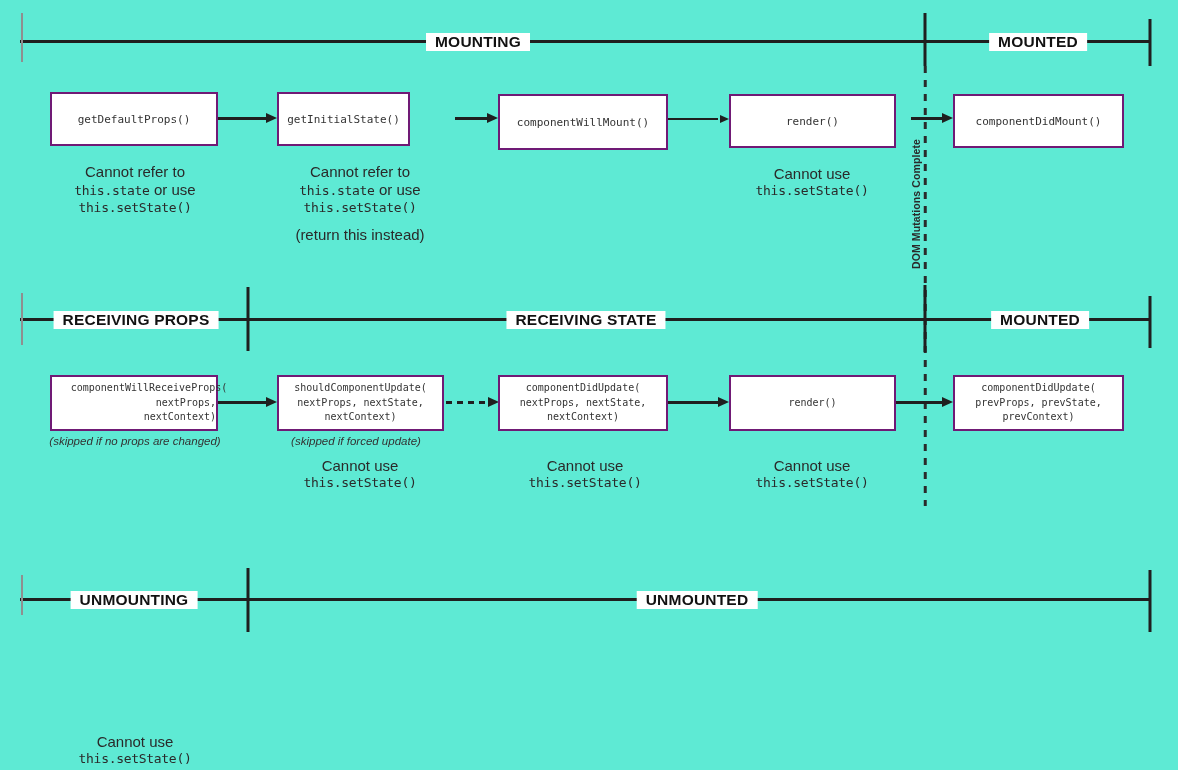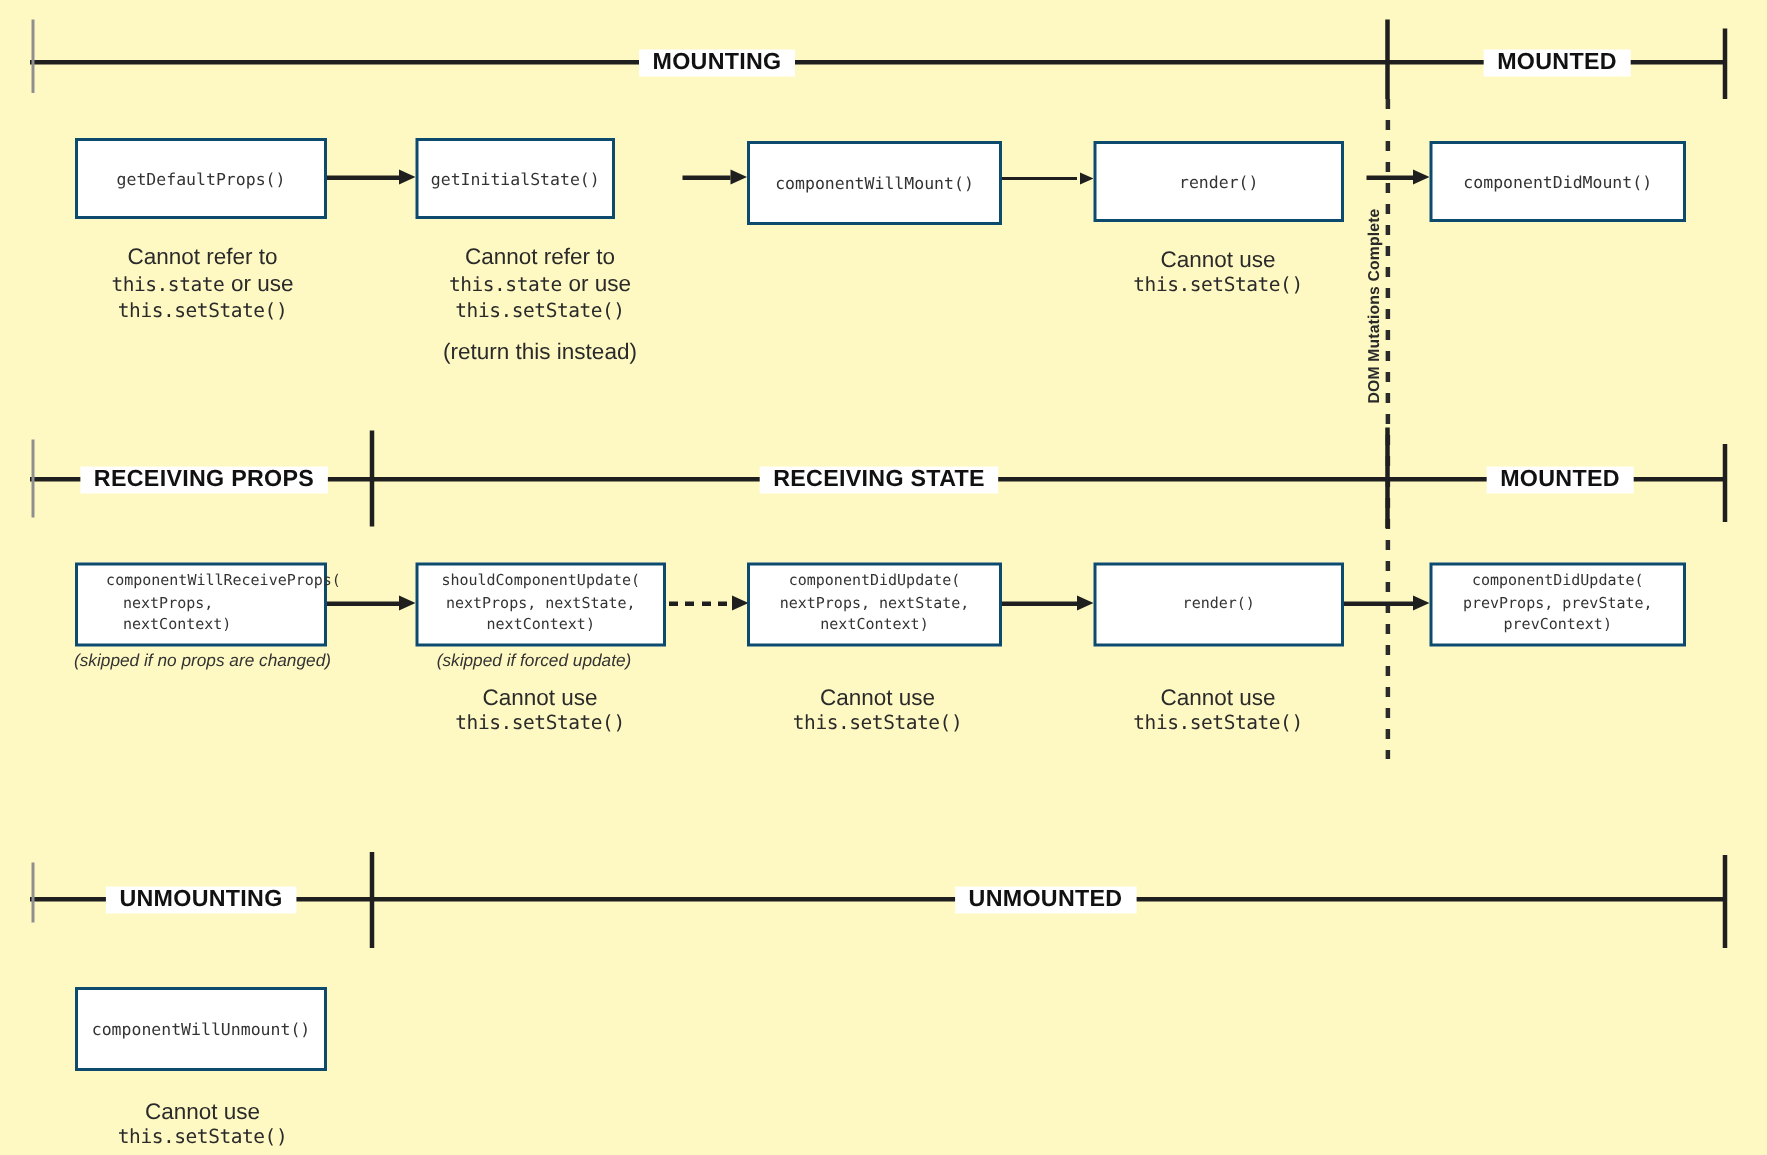--- a/index.html
+++ b/index.html
@@ -1,33 +1,33 @@
 <!DOCTYPE html>
 <html><head>
 <meta charset="utf-8">
 <style>
   html,body{margin:0;padding:0;background:#ffffff;}
   .canvas{
-    position:relative;width:1178px;height:770px;background:#fef9c3;overflow:hidden;
+    position:relative;width:1178px;height:770px;background:#5eead4;overflow:hidden;
     font-family:"Liberation Sans",sans-serif;color:#222;
   }
   
   .tl-line{position:absolute;height:3px;background:#1f1f1f;}
   .tl-tick{position:absolute;width:3px;background:#1f1f1f;transform:translateX(-50%);}
   .tl-tick--soft{background:#8f8f8f;width:2px;}
   .tl-label{
     position:absolute;transform:translate(-50%,-50%);background:#ffffff;
     padding:0 9px;font-weight:bold;font-size:15.5px;letter-spacing:.2px;
     white-space:nowrap;color:#111;
   }
   
   .lifebox{
-    position:absolute;box-sizing:border-box;border:2px solid #0c4a6e;background:#ffffff;
+    position:absolute;box-sizing:border-box;border:2px solid #701a75;background:#ffffff;
     display:flex;flex-direction:column;align-items:center;justify-content:center;
-    font-family:"DejaVu Sans Mono",monospace;color:#333;text-align:left;
+    font-family:"DejaVu Sans Mono",monospace;color:#333;text-align:right;
   }
   .lifebox--lg{font-size:11px;}
   .lifebox--sm{font-size:10px;line-height:1.45;}
   
   .arrow{position:absolute;height:2.5px;background:#1f1f1f;}
   .arrow::after{
     content:"";position:absolute;right:-11px;top:50%;transform:translateY(-50%);
     border-left:11px solid #1f1f1f;border-top:5px solid transparent;border-bottom:5px solid transparent;
   }
   .arrow--thin{height:1.5px;}
@@ -159,21 +159,18 @@
 
   <div>
     <div class="tl-line" style="left:20px;top:598px;width:1131px;"></div>
     <div class="tl-tick tl-tick--soft" style="left:22px;top:575px;height:40px;"></div>
     <div class="tl-tick" style="left:248px;top:568px;height:64px;"></div>
     <div class="tl-tick" style="left:1150px;top:570px;height:62px;"></div>
     <div class="tl-label" style="left:134px;top:600px;">UNMOUNTING</div>
     <div class="tl-label" style="left:697px;top:600px;text-align:right;">UNMOUNTED</div>
   </div>
 
-  <div class="lifebox lifebox--lg" style="left:50px;top:658px;width:168px;height:56px;">
-    <div>componentWillUnmount()</div>
-  </div>
   <div class="note" style="left:135px;top:733px;">
     <div class="note-sans">Cannot use</div>
     <div class="note-mono">this.setState()</div>
   </div>
 
 </div>
 
 </body></html>

